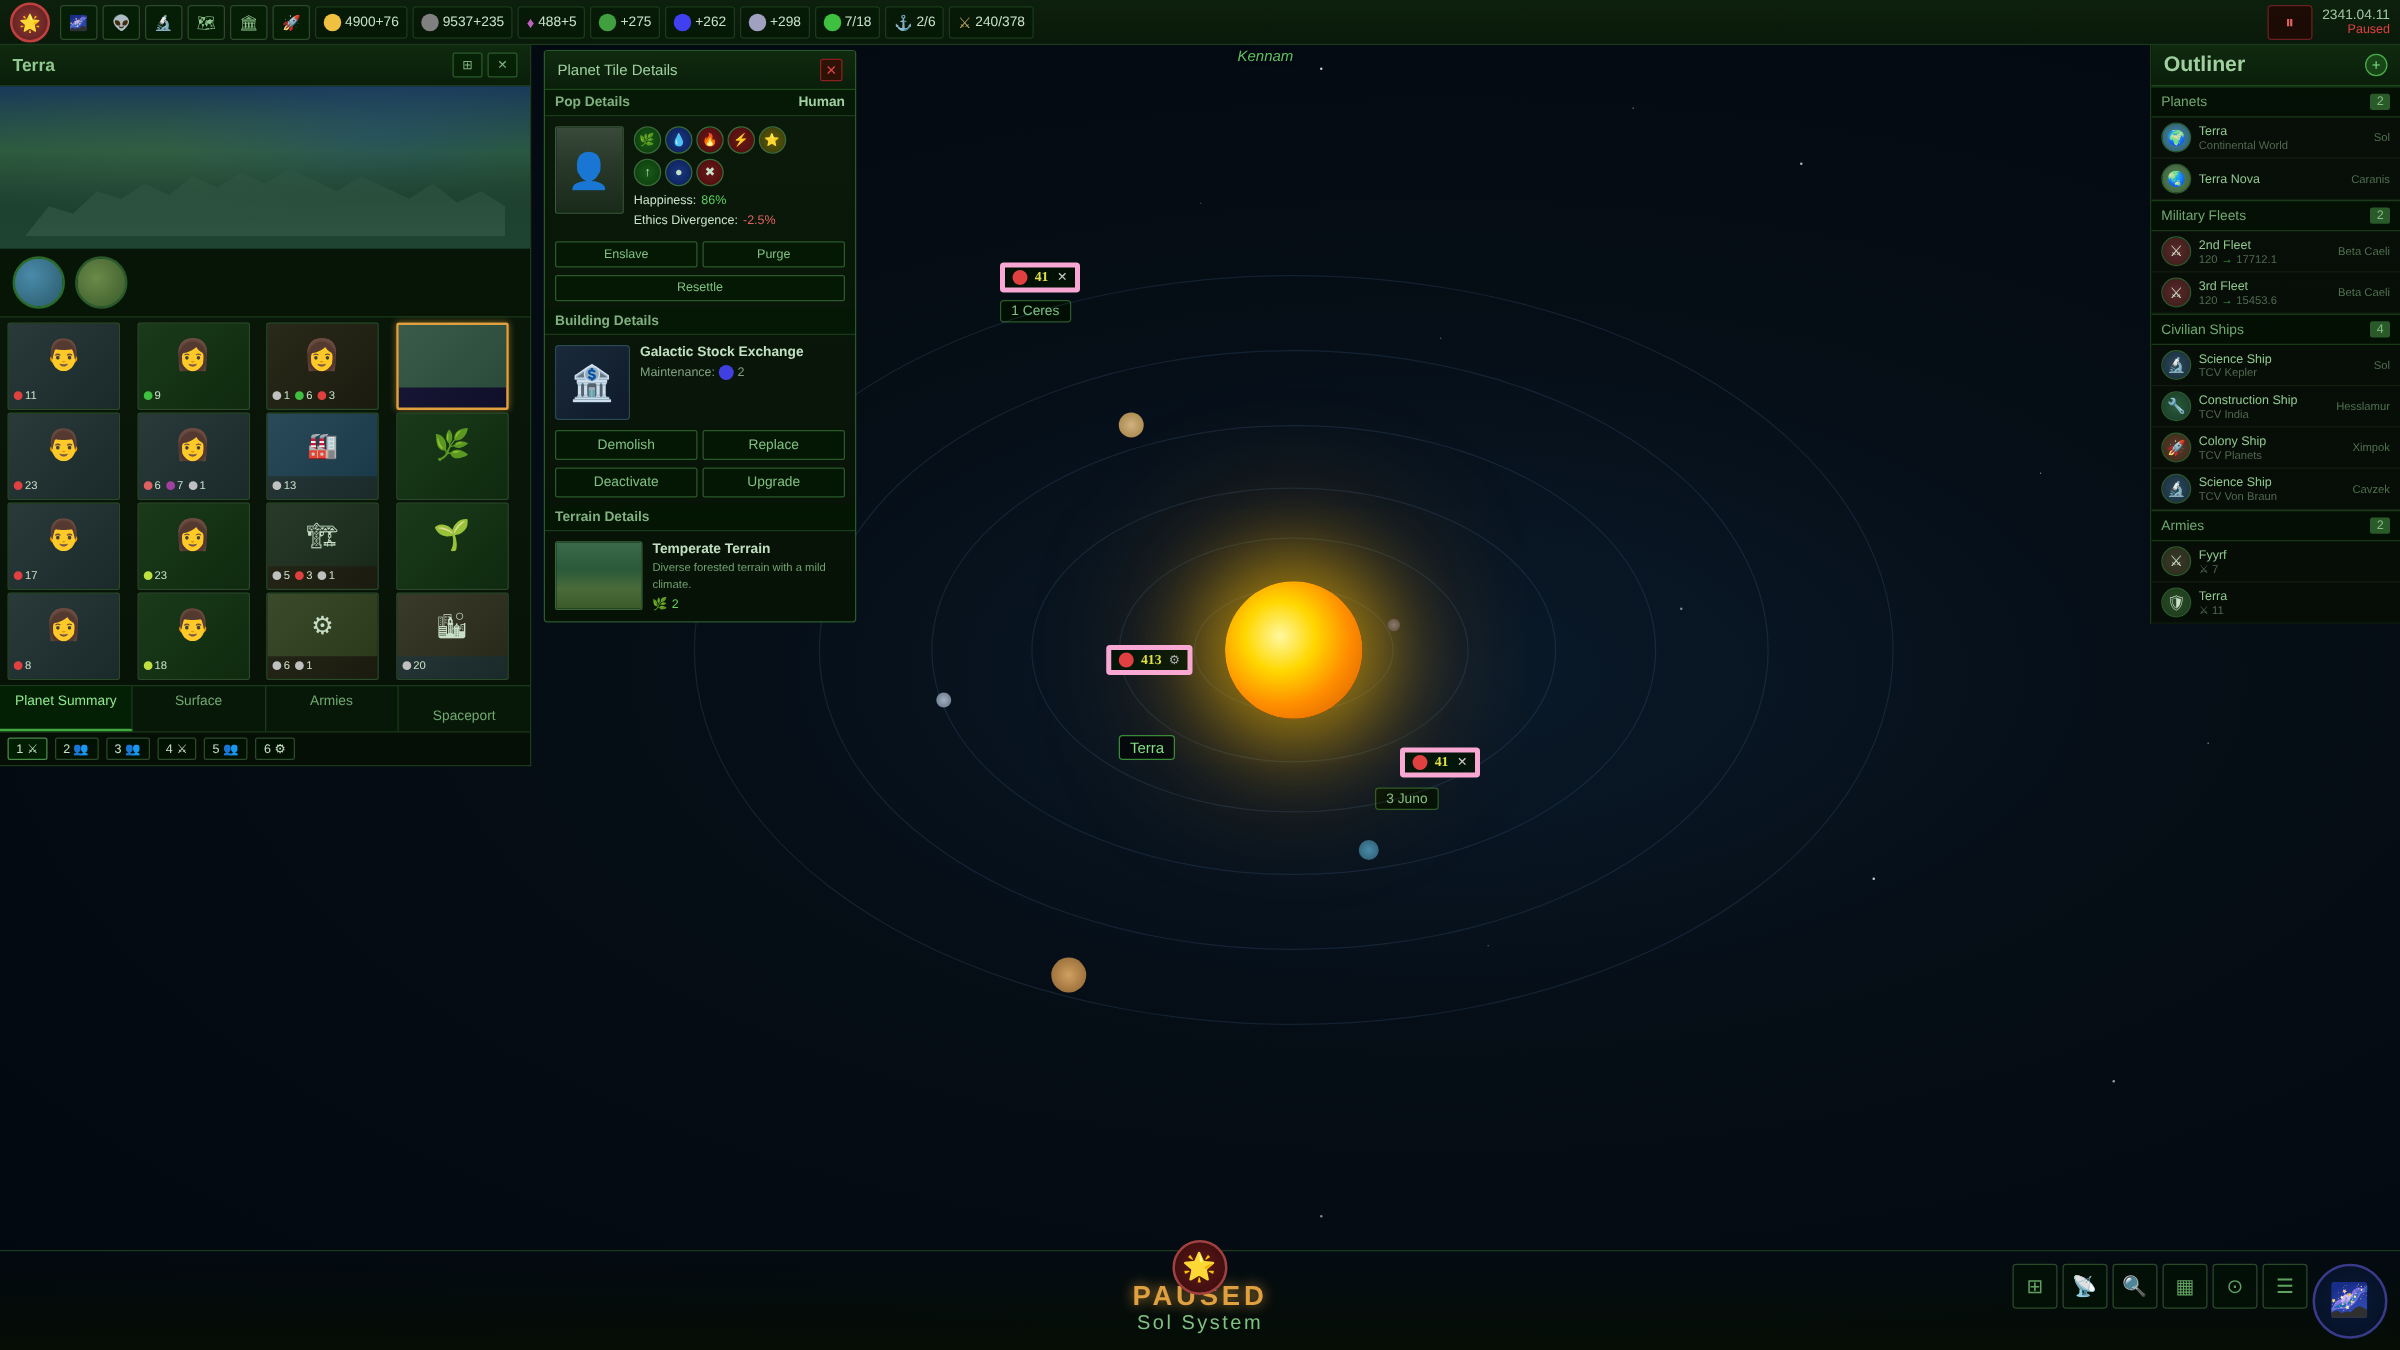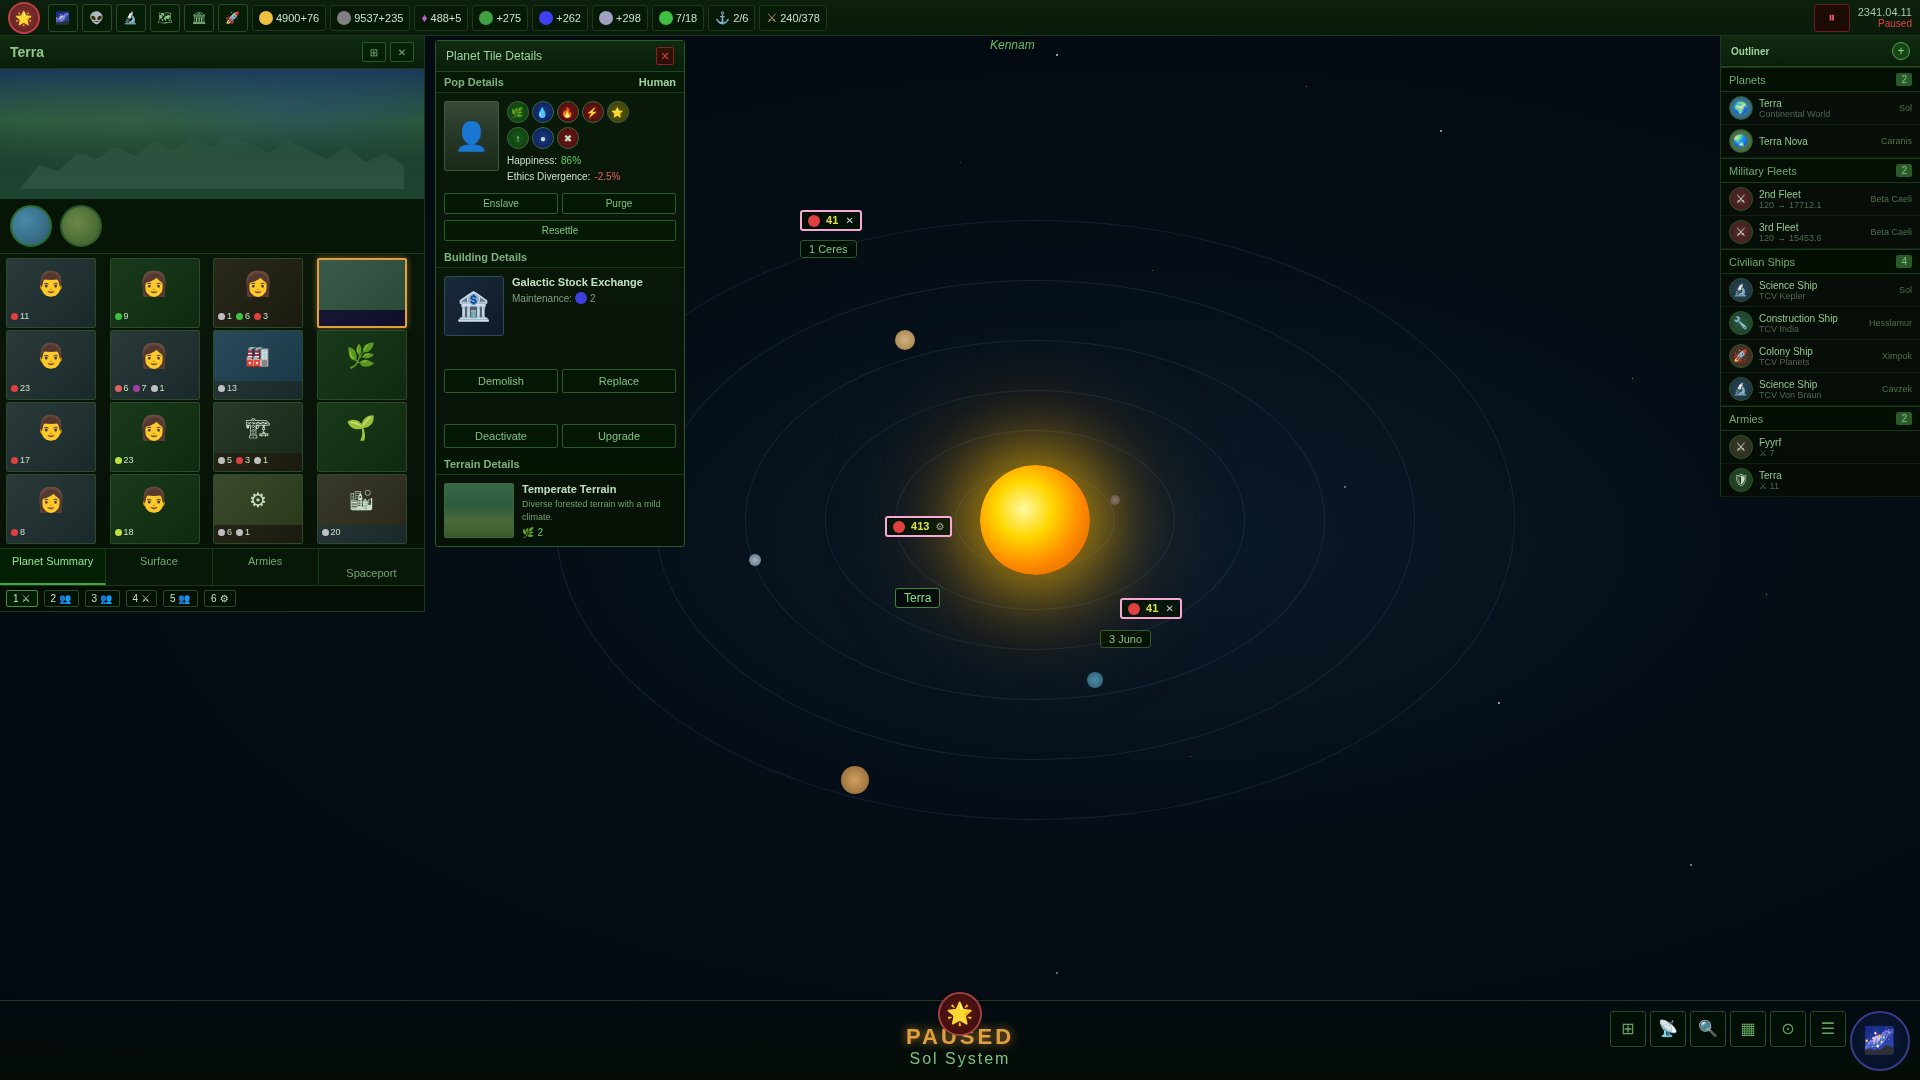--- a/index.html
+++ b/index.html
@@ -533,21 +533,20 @@
       background: #4040e0;
       border-radius: 50%;
       display: inline-block;
     }
 
     .building-action-btns {
       display: flex;
       flex-wrap: wrap;
       gap: 4px;
       padding: 0 8px 6px;
-      margin-top: 25px;
     }
 
     .building-action-btn {
       flex: 1;
       min-width: 80px;
       padding: 5px 8px;
       background: rgba(0,25,0,0.5);
       border: 1px solid #2a5a2a;
       border-radius: 2px;
       font-size: 11px;
@@ -623,21 +622,21 @@
     .outliner-header {
       padding: 6px 10px;
       background: linear-gradient(to bottom, #0f2a0f, #0a1e0a);
       border-bottom: 1px solid #1a4a1a;
       display: flex;
       align-items: center;
       justify-content: space-between;
     }
 
     .outliner-title {
-      font-size: 10px;
+      font-size: 17px;
       color: #a0d0a0;
       font-weight: bold;
     }
 
     .outliner-badge {
       background: #2a5a2a;
       border-radius: 2px;
       padding: 1px 5px;
       font-size: 10px;
       color: #80c080;
@@ -757,27 +756,28 @@
       text-shadow: 0 0 4px rgba(0,0,0,0.8);
       pointer-events: none;
       z-index: 5;
       font-style: italic;
     }
 
     .fleet-marker {
       position: absolute;
       z-index: 10;
       background: rgba(0,20,0,0.7);
-      border: 2px solid #f9a8d4;
+      border: 4px solid #f9a8d4;
       border-radius: 3px;
       padding: 2px 6px;
       font-size: 11px;
       color: #80e080;
       white-space: nowrap;
       cursor: pointer;
+      font-family: Liberation Serif, serif;
     }
 
     .ceres-label {
       position: absolute;
       background: rgba(0,15,0,0.8);
       border: 1px solid #2a5a2a;
       border-radius: 3px;
       padding: 2px 8px;
       font-size: 11px;
       color: #80c080;

